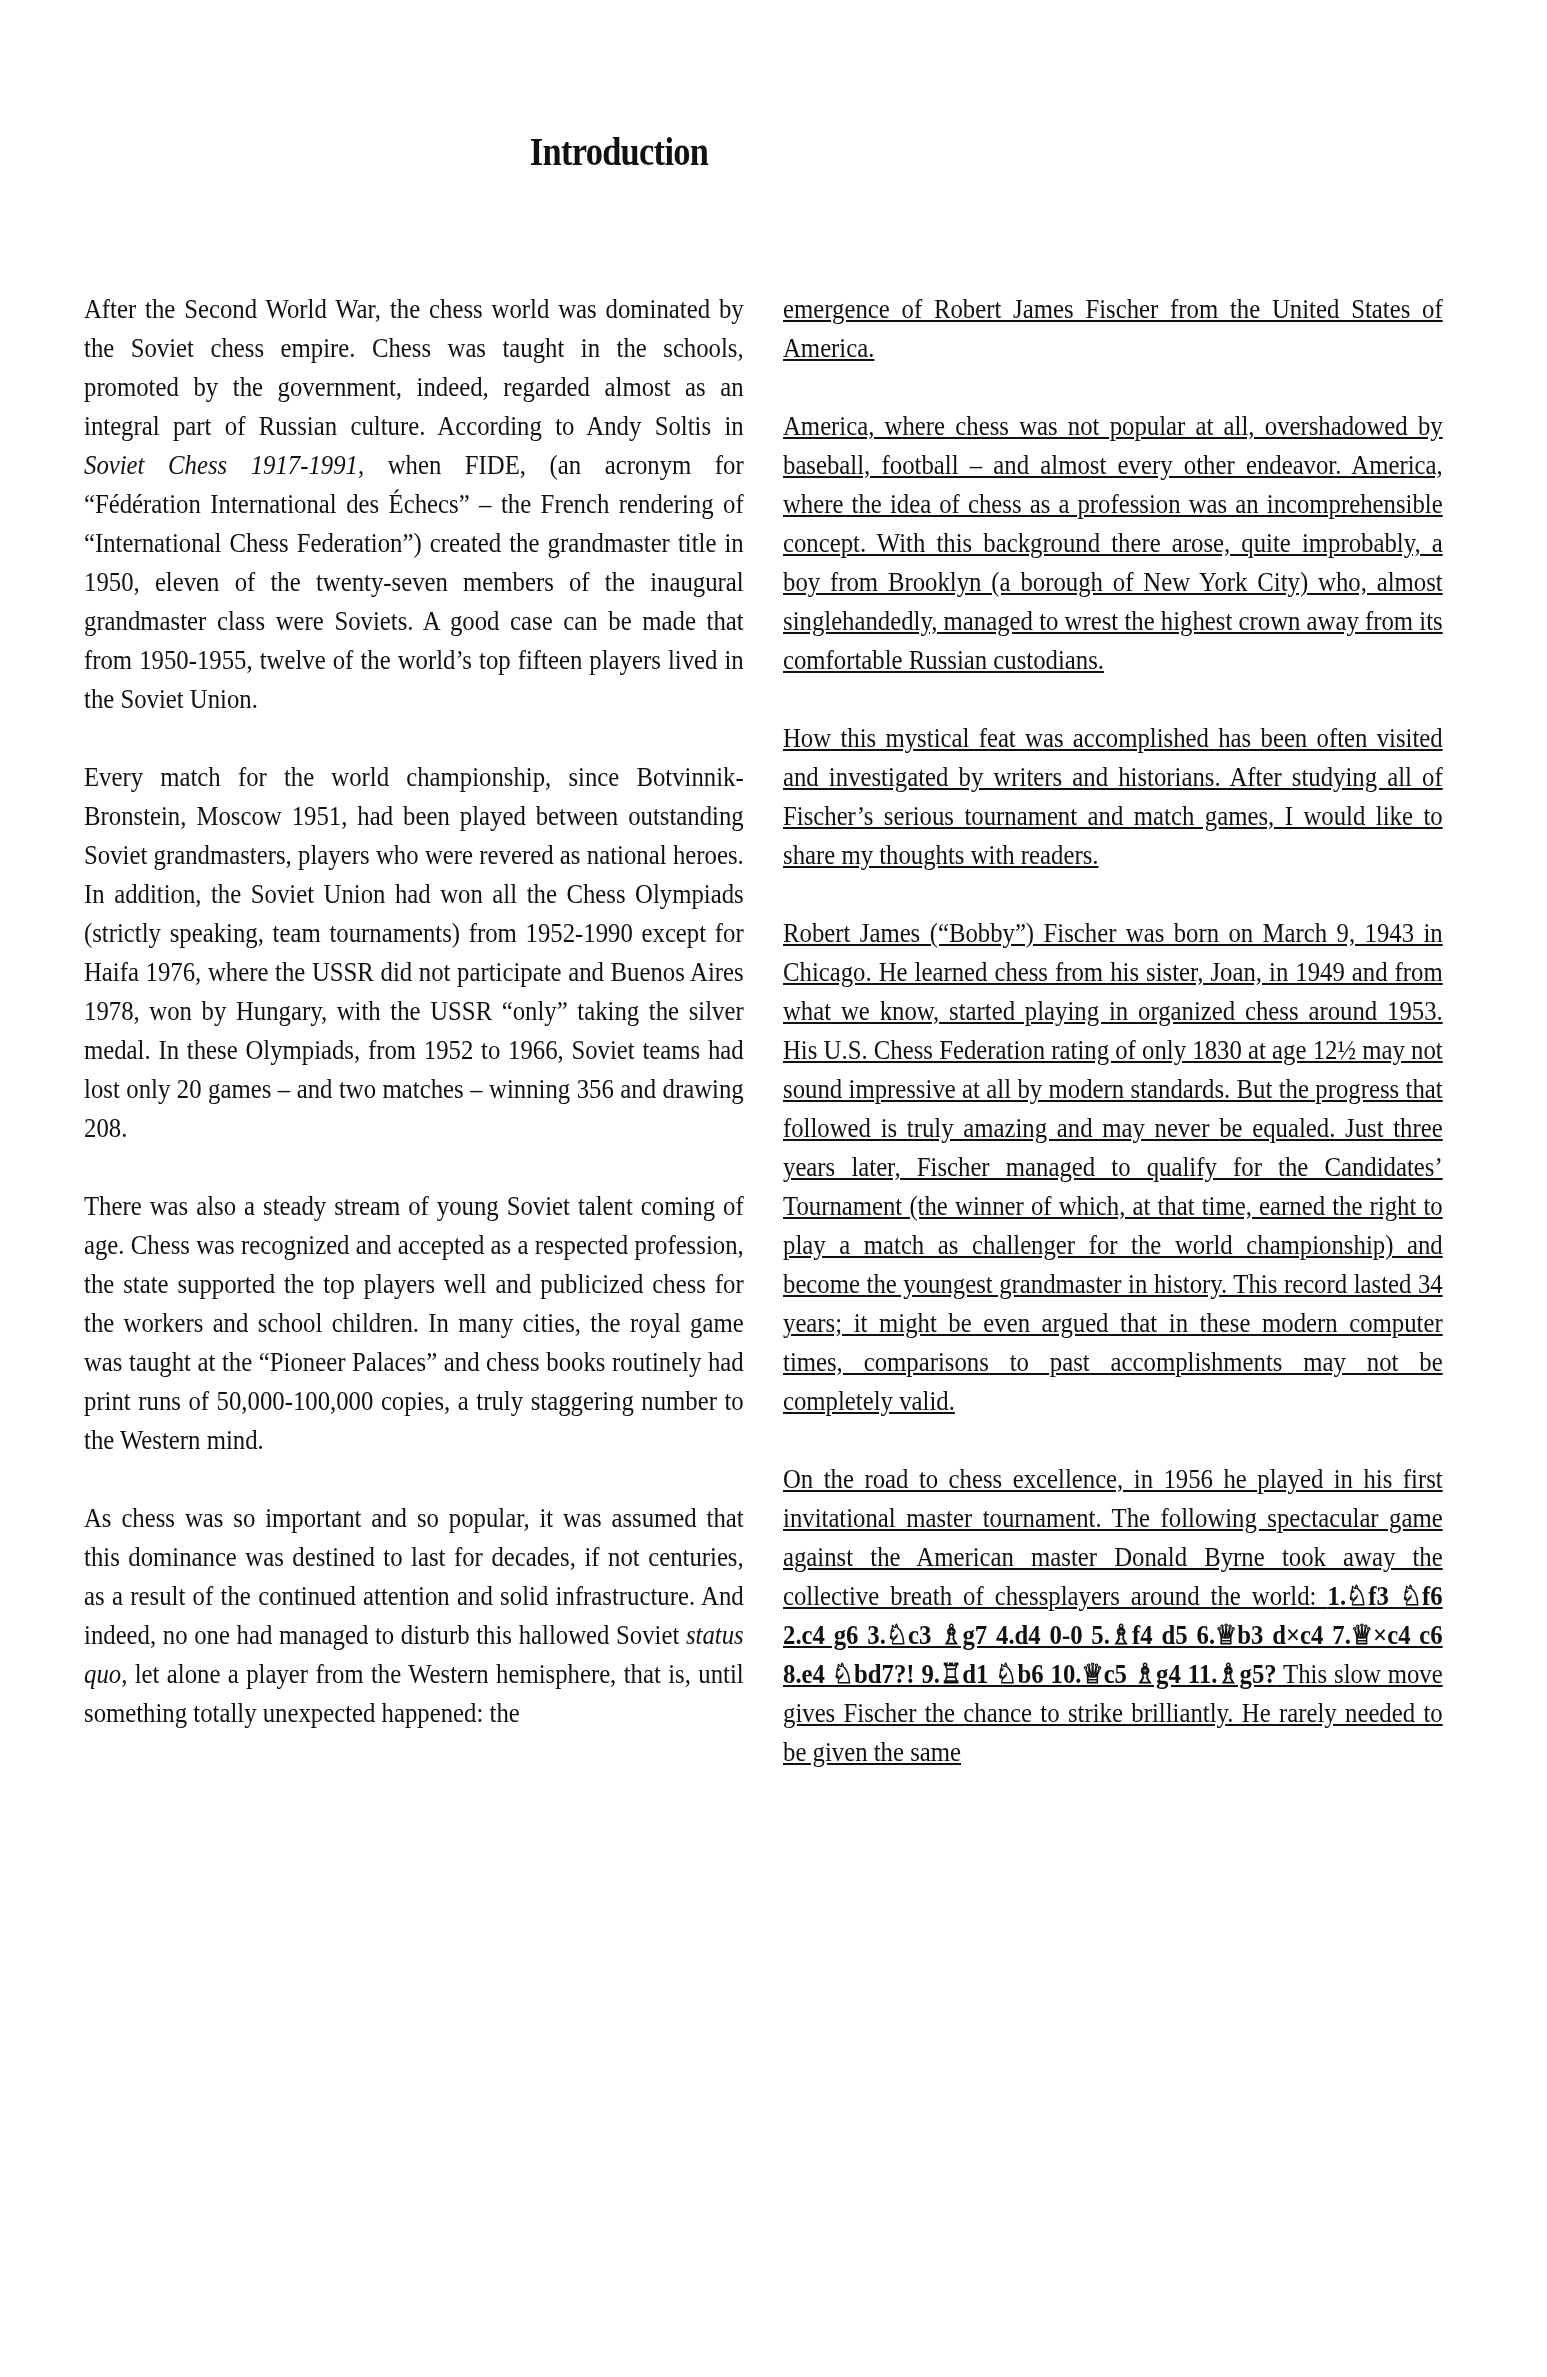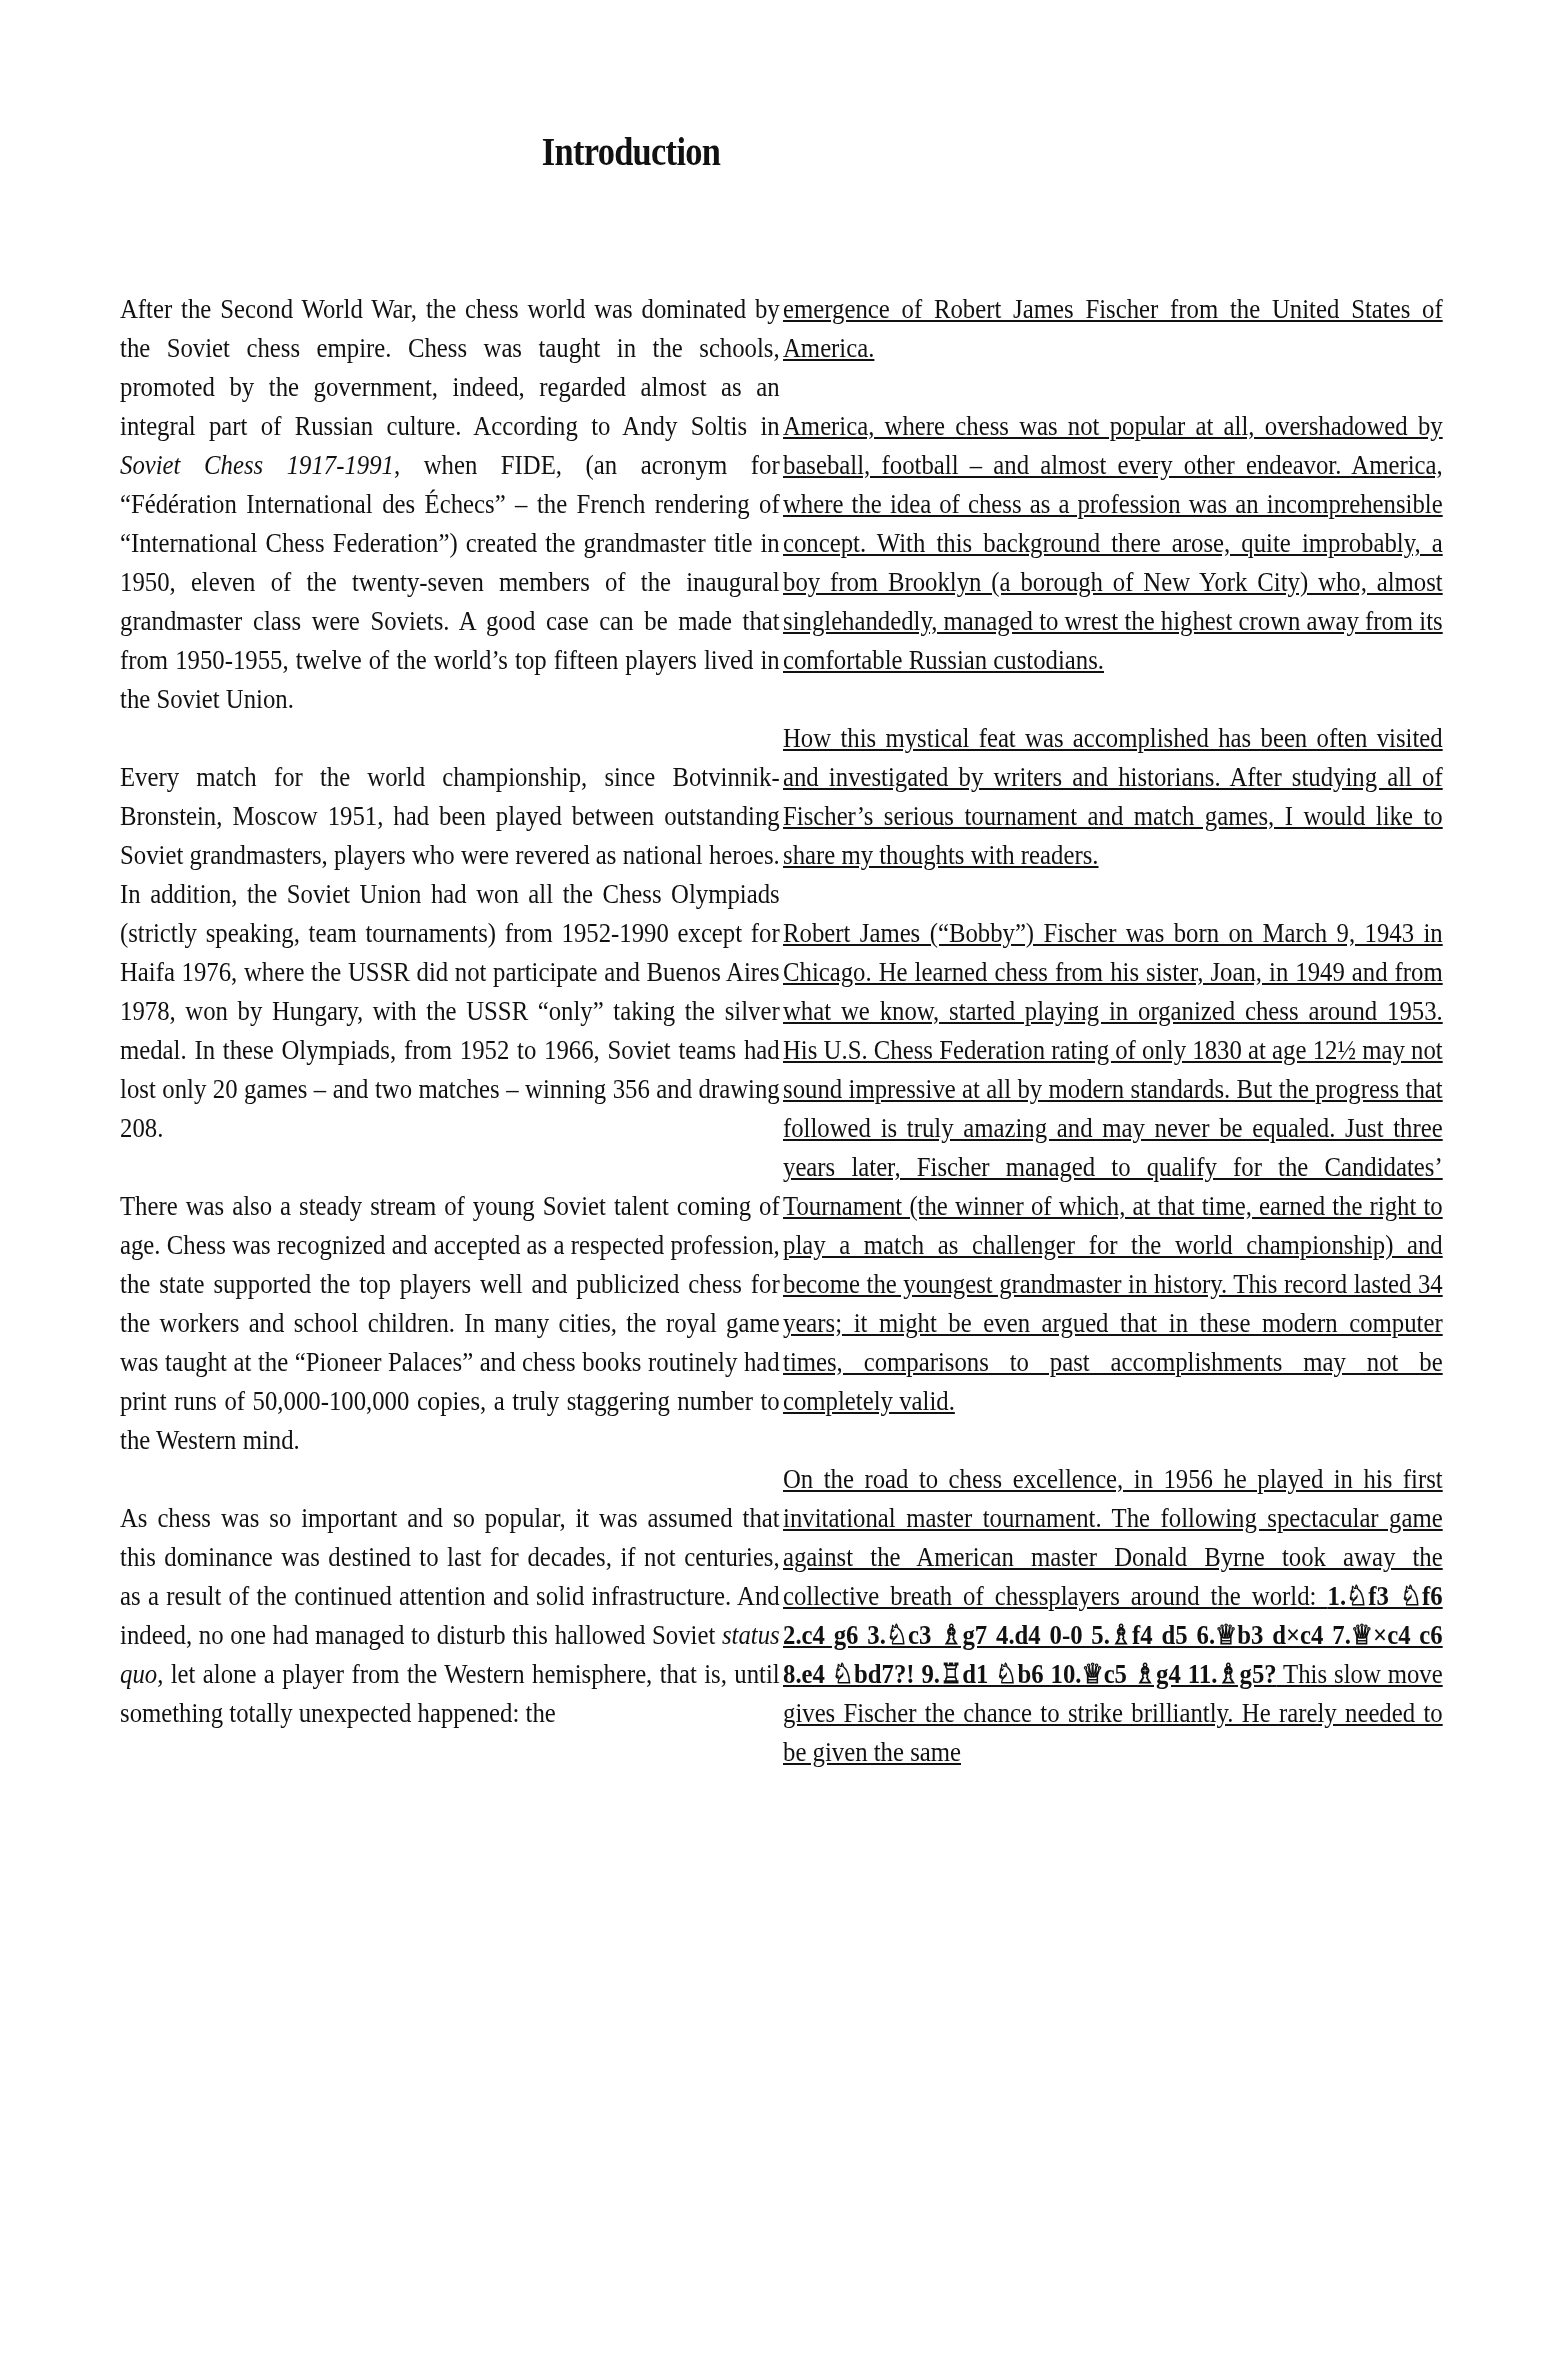--- a/index.html
+++ b/index.html
@@ -1,31 +1,31 @@
 <!DOCTYPE html>
 <html style="font-size:12.8px"><head>
 <meta charset="utf-8">
 <style>
   html, body { margin: 0; padding: 0; background: #ffffff; }
   body { width: 1548px; height: 2377px; position: relative; overflow: hidden; }
-  .page { position: absolute; left: 0; top: 0; width: 1238px; height: 2377px; background: #fff; padding-left: 24px; }
+  .page { position: absolute; left: 0; top: 0; width: 1238px; height: 2377px; background: #fff; }
   .title {
     position: absolute; left: 0; right: 0; top: 128px;
     text-align: center;
     font-family: "Liberation Serif", serif;
     font-weight: bold; font-size: 40px; color: #111;
     letter-spacing: -0.8px; transform: scaleX(0.86);
   }
   .col {
     position: absolute; top: 289px;
     font-family: "Liberation Serif", serif;
     font-size: 27.5px; line-height: 39px; color: #111;
     text-align: justify;
   }
-  .col-left { left: 84px; width: 660px; margin-left: 36px; }
+  .col-left { left: 84px; width: 660px; }
   .col-right { left: 783px; width: 660px; text-decoration: underline; }
   .col p { margin: 0 0 39px 0; transform-origin: left top; }
   .col p.last { margin-bottom: 0; }
   .inner { transform: scaleX(0.9); transform-origin: left top; width: 733px; }
   .moves { font-weight: bold; }
   i { font-style: italic; }
 </style>
 </head>
 <body>
 

